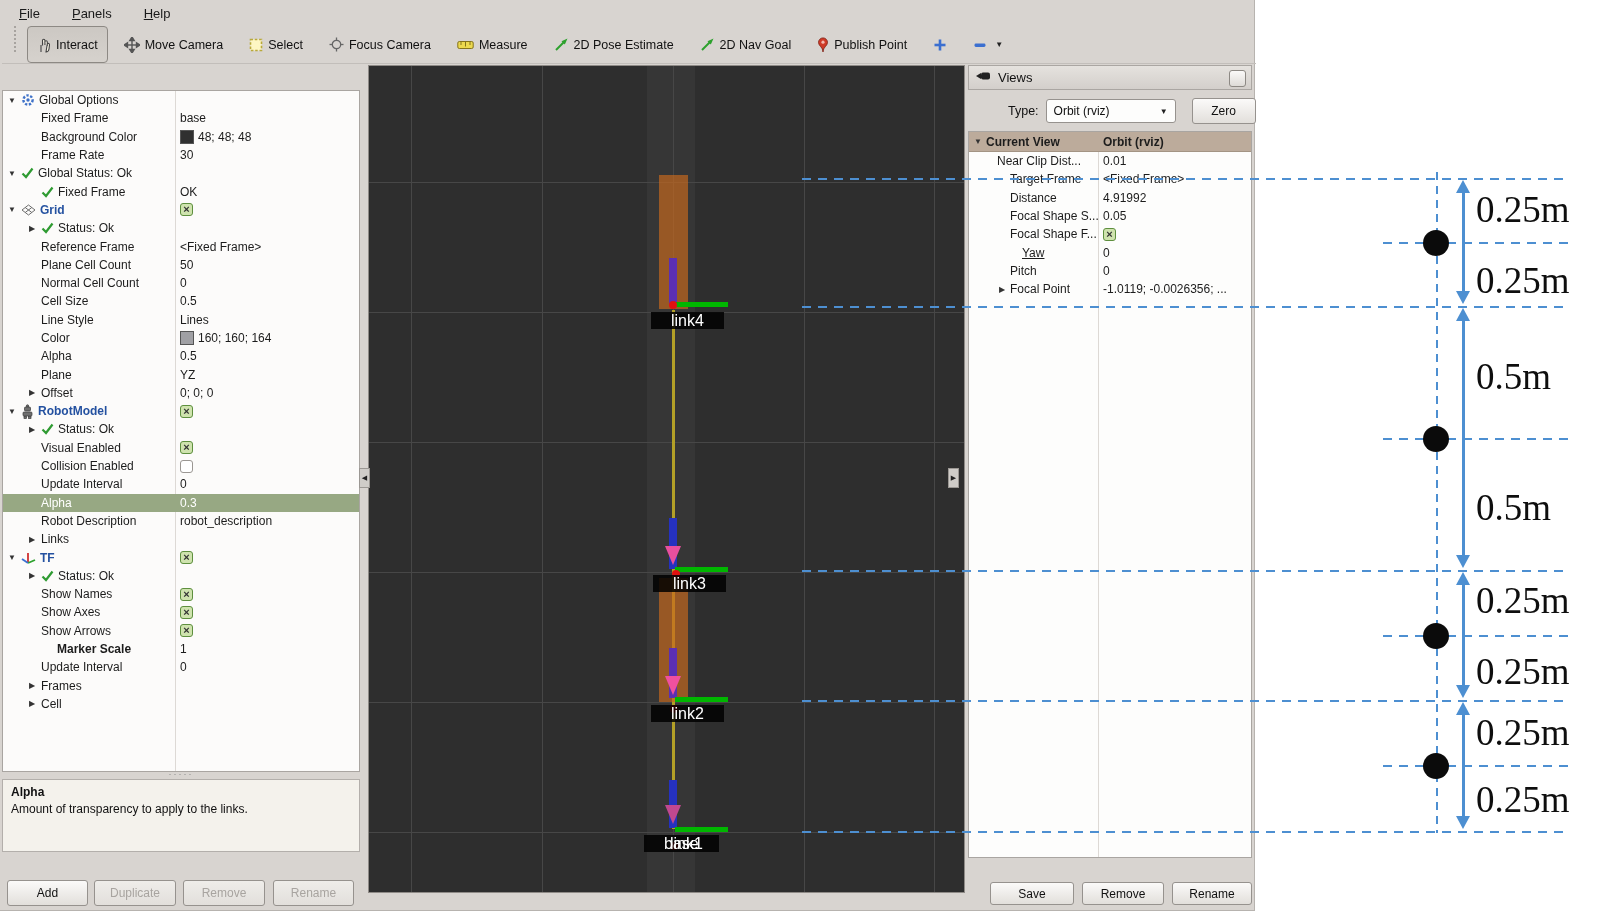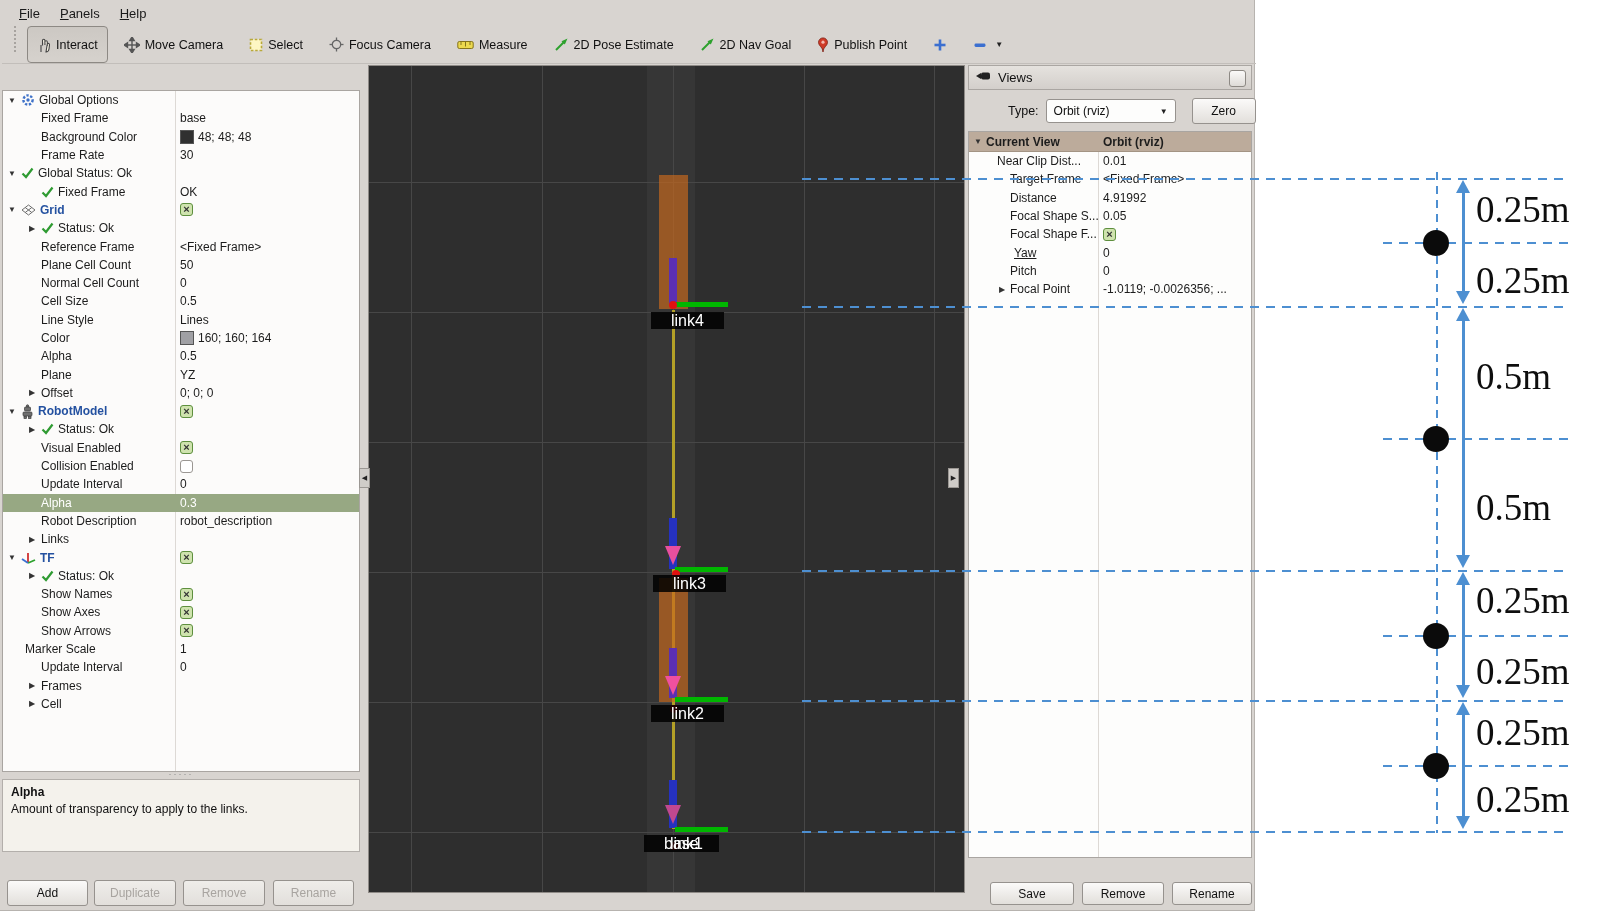--- a/index.html
+++ b/index.html
@@ -2,21 +2,21 @@
 <html><head>
 <meta charset="utf-8">
 <style>
   html,body{margin:0;padding:0;background:#fff;}
   #root{position:relative;width:1600px;height:918px;background:#ffffff;overflow:hidden;
         font-family:"Liberation Sans",sans-serif;}
   #window{position:absolute;left:0;top:0;width:1254px;height:910px;background:#d8d4d0;
           border-right:1px solid #b7b3af;border-bottom:1px solid #b7b3af;}
   
   #menubar{position:absolute;left:0;top:0;width:100%;height:26px;display:flex;align-items:center;
-           padding-left:10px;box-sizing:border-box;font-size:13px;color:#1a1a1a;gap:2px;}
+           padding-left:10px;box-sizing:border-box;font-size:13px;color:#1a1a1a;gap:14px;}
   .menu-item{padding:3px 9px;cursor:default;}
   .menu-item u{text-decoration:underline;}
   
   #toolbar{position:absolute;left:2px;top:26px;width:100%;height:38px;display:flex;
            border-bottom:1px solid #c2beba;box-sizing:border-box;padding-left:12px;}
   .tb-grip{width:5px;height:26px;margin-right:6px;border-left:2px dotted #a7a39f;}
   .tb-btn{display:flex;align-items:center;gap:5px;font-size:12.5px;color:#111;padding:5px 9px;
           border:1px solid transparent;border-radius:4px;margin-right:6px;white-space:nowrap;}
   .tb-btn.active{background:linear-gradient(#ccc8c3,#d6d2cd);border:1px solid #8d8984;}
   .tb-btn svg{display:block;}
@@ -525,21 +525,21 @@
           <div class="trow">
             <span class="name" style="left: 24px;">
               <span class="exp"></span>
               <span>Show Arrows</span>
             </span>
             <span class="val">
               <span class="cbox on">×</span>
             </span>
           </div>
           <div class="trow">
-            <span class="name" style="left: 8px;">
+            <span class="name" style="left: 40px; font-weight: bold;">
               <span class="exp"></span>
               <span>Marker Scale</span>
             </span>
             <span class="val">
               <span>1</span>
             </span>
           </div>
           <div class="trow">
             <span class="name" style="left: 24px;">
               <span class="exp"></span>
@@ -684,21 +684,21 @@
           <div class="vrow">
             <span class="name" style="left: 28px;">
               <span class="exp"></span>
               <span>Focal Shape F...</span>
             </span>
             <span class="val">
               <span class="cbox on">×</span>
             </span>
           </div>
           <div class="vrow">
-            <span class="name" style="left: 32px; text-decoration: underline;">
+            <span class="name" style="left: 40px; text-decoration: underline;">
               <span class="exp"></span>
               <span>Yaw</span>
             </span>
             <span class="val">
               <span>0</span>
             </span>
           </div>
           <div class="vrow">
             <span class="name" style="left: 28px;">
               <span class="exp"></span>

